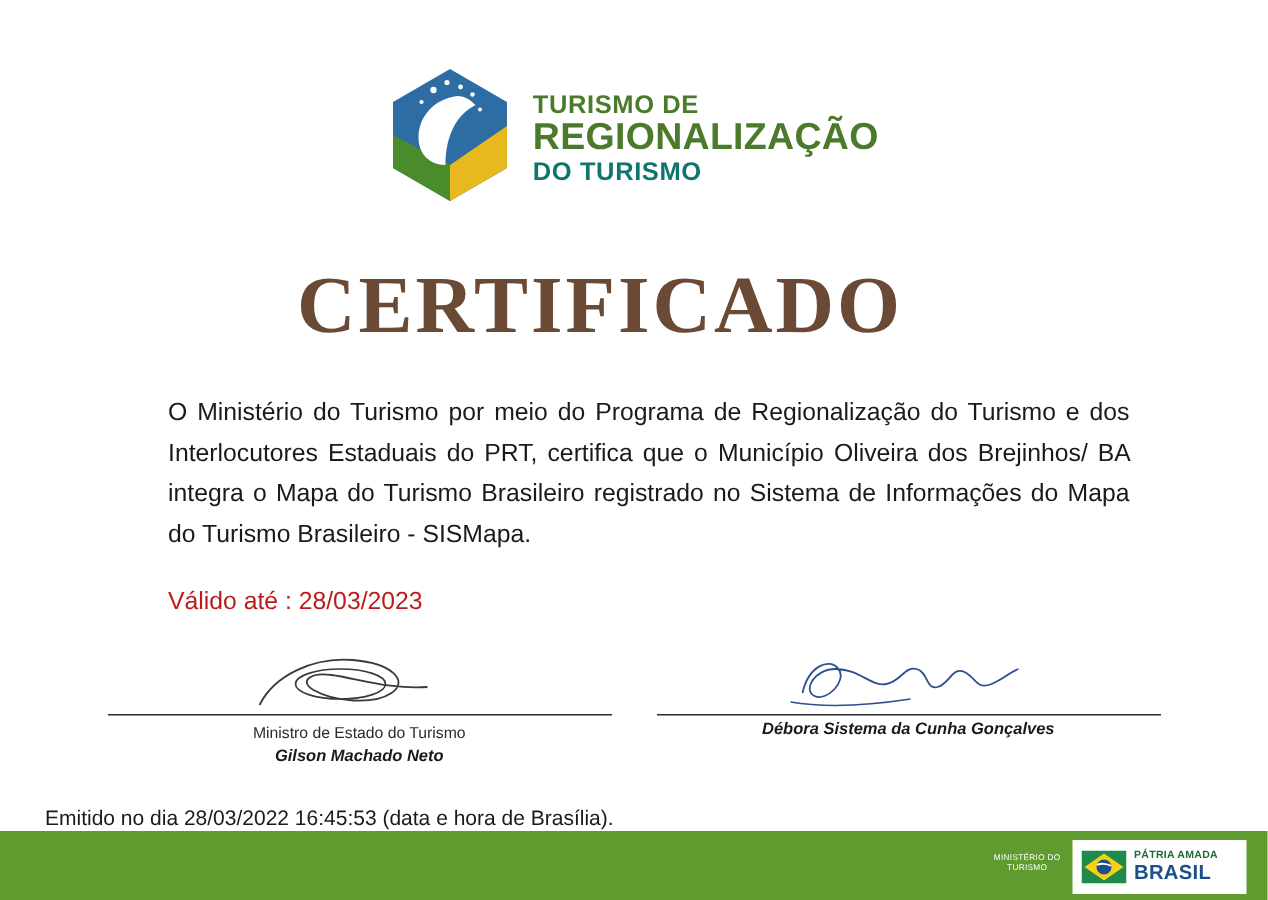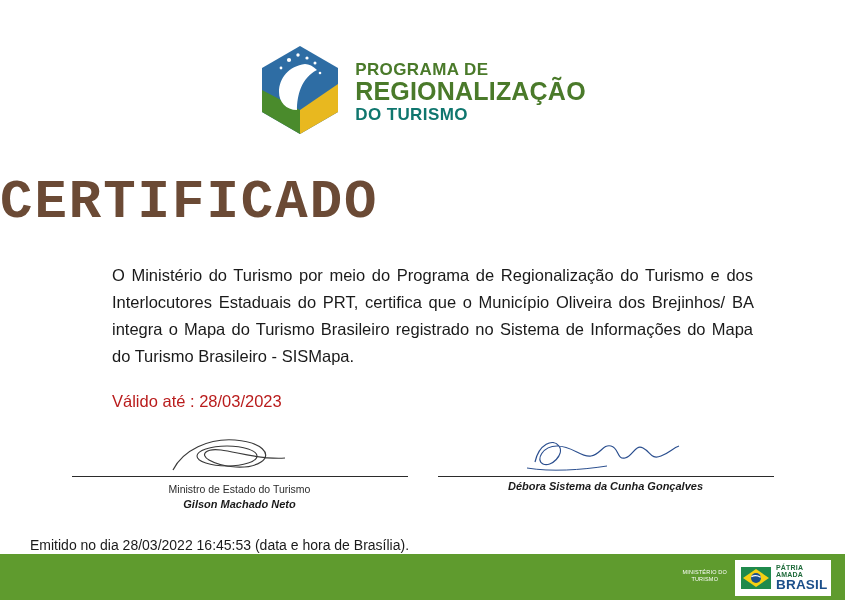--- a/index.html
+++ b/index.html
@@ -67,26 +67,26 @@
     letter-spacing: 0.4px;
     margin-top: 1px;
   }
 
   
   .title {
     position: absolute;
     top: 172px;
     left: 0;
     width: 800px;
-    text-align: left;
+    text-align: center;
     font-size: 54px;
     font-weight: bold;
     color: #6b4a35;
     letter-spacing: 2px;
-    font-family: Liberation Mono, monospace;
+    font-family: Liberation Serif, serif;
   }
 
   
   .body-text {
     position: absolute;
     top: 262px;
     left: 112px;
     width: 641px;
     font-size: 16.5px;
     color: #1a1a1a;
@@ -177,21 +177,21 @@
   .gov-mt {
     text-align: center;
     color: #ffffff;
     font-size: 5.5px;
     line-height: 7px;
     letter-spacing: 0.2px;
     padding-bottom: 4px;
   }
   .brasil-logo {
     background: #ffffff;
-    width: 96px;
+    width: 116px;
     height: 36px;
     display: flex;
     align-items: center;
     gap: 5px;
     padding: 0 6px;
     box-sizing: border-box;
   }
   .brasil-flag {
     width: 30px;
     height: 22px;
@@ -229,21 +229,21 @@
           <path d="M46,20 C30,22 20,34 20,48 C20,58 27,66 38,66 C38,52 42,34 58,26 C54,22 50,20 46,20 Z" fill="#ffffff"></path>
           <circle cx="30" cy="16" r="2.1" fill="#ffffff"></circle>
           <circle cx="39" cy="11" r="1.7" fill="#ffffff"></circle>
           <circle cx="48" cy="14" r="1.6" fill="#ffffff"></circle>
           <circle cx="56" cy="19" r="1.5" fill="#ffffff"></circle>
           <circle cx="22" cy="24" r="1.4" fill="#ffffff"></circle>
           <circle cx="61" cy="29" r="1.3" fill="#ffffff"></circle>
         </svg>
       </div>
       <div class="logo-text">
-        <div class="logo-l1">PROGRAMA DE</div>
+        <div class="logo-l1">TURISMO DE</div>
         <div class="logo-l2">REGIONALIZAÇÃO</div>
         <div class="logo-l3">DO TURISMO</div>
       </div>
     </div>
   </div>
 
   <div class="title">CERTIFICADO</div>
 
   <div class="body-text">
     <span>O Ministério do Turismo por meio do Programa de Regionalização do Turismo e dos Interlocutores Estaduais do PRT, certifica que o Município </span><b>Oliveira dos Brejinhos/ BA</b><span> integra o Mapa do Turismo Brasileiro registrado no Sistema de Informações do Mapa do Turismo Brasileiro - SISMapa.</span>

